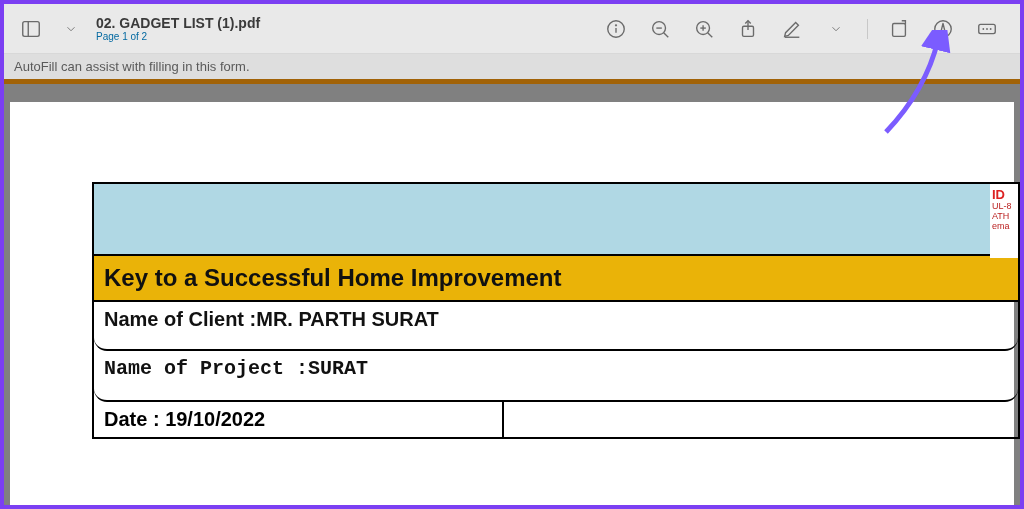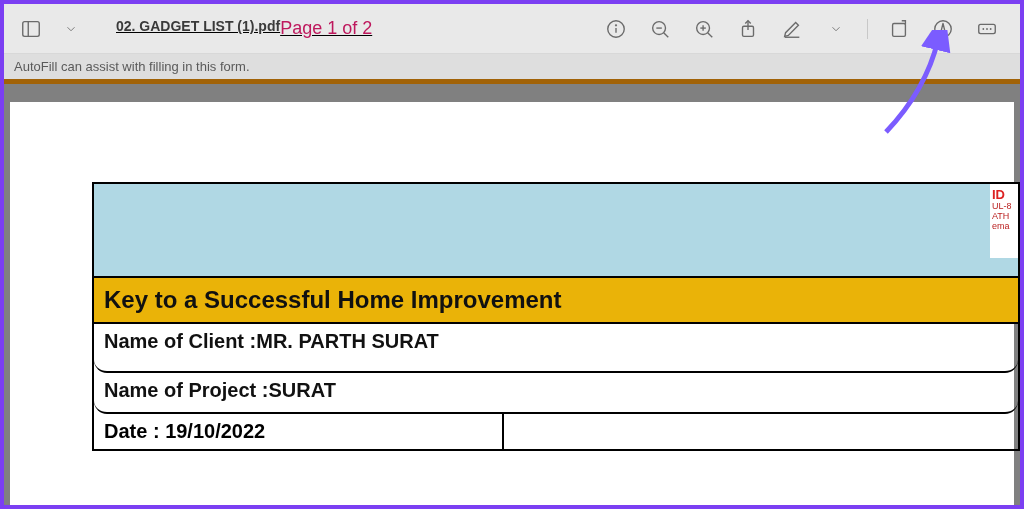--- a/index.html
+++ b/index.html
@@ -15,23 +15,23 @@
   .toolbar {
     display: flex;
     align-items: center;
     height: 50px;
     background: #e9e9e9;
     padding: 0 12px;
     gap: 8px;
     border-bottom: 1px solid #d8d8d8;
   }
   .toolbar-left { display: flex; align-items: center; gap: 10px; flex: 0 0 auto; }
-  .toolbar-title-group { display: flex; flex-direction: row; margin-left: 20px; text-decoration: underline; }
+  .toolbar-title-group { display: flex; flex-direction: column; margin-left: 0; }
   .doc-title { font-size: 14px; font-weight: 600; color: #3a3a3a; }
-  .page-indicator { font-size: 18px; color: #be185d; }
+  .page-indicator { font-size: 10px; color: #0369a1; }
   .toolbar-spacer { flex: 1; }
   .toolbar-right { display: flex; align-items: center; gap: 14px; padding-right: 6px; }
   .icon-btn {
     width: 30px; height: 30px;
     display: flex; align-items: center; justify-content: center;
     cursor: pointer; border-radius: 4px;
     color: #666;
   }
   .icon-btn svg { width: 22px; height: 22px; stroke: #6b6b6b; fill: none; stroke-width: 1.5; }
   .chevron-small svg { width: 14px; height: 14px; }
@@ -61,21 +61,21 @@
   .doc-table {
     border: 2px solid #000;
     border-bottom: none;
     width: 928px;
   }
   .row {
     border-bottom: 2px solid #000;
     display: flex;
   }
   .header-band {
-    height: 94px;
+    height: 72px;
     background: #b0d8e4;
     position: relative;
   }
   .logo-box {
     position: absolute;
     right: 0; top: 0;
     height: 74px;
     width: 28px;
     background: #fff;
     font-size: 9px;
@@ -91,21 +91,21 @@
     font-weight: 700;
     color: #111;
   }
   .field-row {
     padding: 6px 10px 18px 10px;
     font-size: 20px;
     font-weight: 700;
     color: #111;
     border-radius: 13px;
   }
-  .field-row.short { padding-bottom: 10px; }
+  .field-row.short { padding-bottom: 20px; font-family: Liberation Mono, monospace; }
   .split { display: flex; }
   .split .cell-l { flex: 0 0 410px; border-right: 2px solid #000; padding: 6px 10px; font-size: 20px; font-weight: 700; }
   .split .cell-r { flex: 1; padding: 6px 10px; }
   
   .arrow {
     position: absolute;
     top: 26px;
     left: 872px;
     pointer-events: none;
   }

